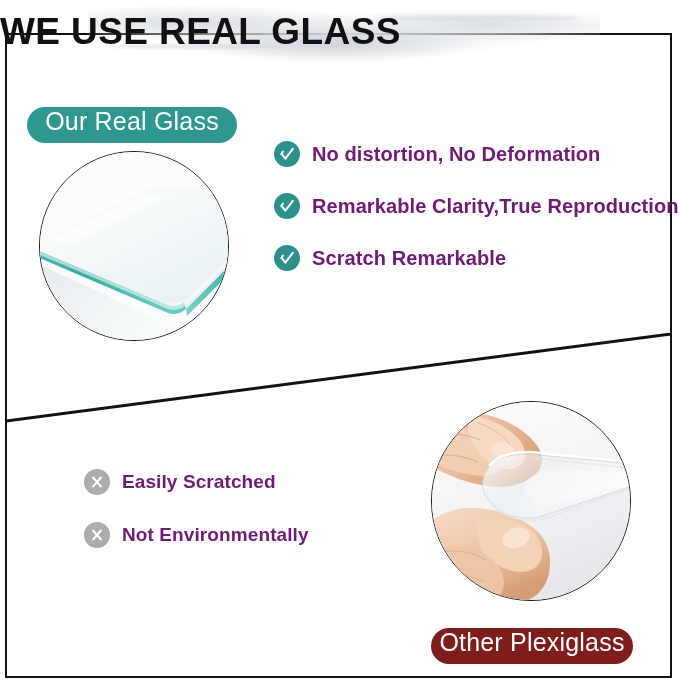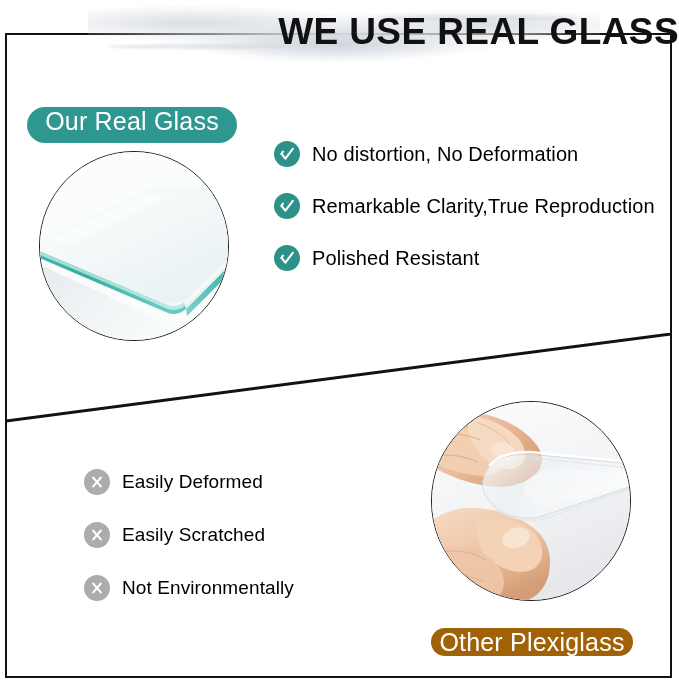--- a/index.html
+++ b/index.html
@@ -75,21 +75,21 @@
     width: 40%;
     height: 6px;
     border-radius: 50%;
     filter: blur(1.4px);
   }
   .headline-title {
     position: absolute;
     left: 0;
     top: 8px;
     width: 679px;
-    text-align: right;
+    text-align: left;
     font-size: 37px;
     font-weight: bold;
     letter-spacing: 0.4px;
     color: #111111;
     line-height: 48px;
     white-space: nowrap;
   }
 
   
   .divider {
@@ -120,22 +120,22 @@
     left: 27px;
     top: 107px;
     width: 210px;
     height: 36px;
     background: #2e9890;
   }
   .pill-other {
     left: 431px;
     top: 628px;
     width: 202px;
-    height: 28px;
-    background: #a16207;
+    height: 36px;
+    background: #7f1d1d;
   }
 
   
   .photo-circle {
     position: absolute;
     border-radius: 50%;
     overflow: hidden;
     border: 1.5px solid #1b1b1b;
     box-sizing: border-box;
     z-index: 3;
@@ -189,23 +189,24 @@
     align-items: center;
     justify-content: center;
     margin-right: 12px;
   }
   .bullet-check { background: #2b9189; }
   .bullet-x     { background: #acacac; }
   .bullet-icon svg { display: block; }
 
   .item-text {
     font-size: 20px;
-    color: #000000;
+    color: #701a75;
     letter-spacing: 0.1px;
     white-space: nowrap;
+    font-weight: bold;
   }
   .list-cons .item-text { font-size: 19px; }
 </style>
 </head>
 <body>
 
 <div id="infographic">
 
   <div class="frame"></div>
 
@@ -286,33 +287,25 @@
       </span>
       <span class="item-text">Remarkable Clarity,True Reproduction</span>
     </div>
     <div class="list-item">
       <span class="bullet-icon bullet-check">
         <svg width="20" height="20" viewBox="0 0 20 20">
           <path d="M4.5 9.8 L8.4 14.6 L15.8 4.8" fill="none" stroke="#ffffff" stroke-width="2.1" stroke-linecap="round" stroke-linejoin="round"></path>
           <path d="M4.5 9.8 L5.9 7.6" fill="none" stroke="#ffffff" stroke-width="2.1" stroke-linecap="round"></path>
         </svg>
       </span>
-      <span class="item-text">Polished Resistant</span>
+      <span class="item-text">Scratch Remarkable</span>
     </div>
   </div>
 
   <div class="list list-cons">
-    <div class="list-item">
-      <span class="bullet-icon bullet-x">
-        <svg width="20" height="20" viewBox="0 0 20 20">
-          <path d="M6.2 5.6 L13.8 14.4 M13.8 5.6 L6.2 14.4" fill="none" stroke="#ffffff" stroke-width="2.2" stroke-linecap="round"></path>
-        </svg>
-      </span>
-      <span class="item-text">Easily Deformed</span>
-    </div>
     <div class="list-item">
       <span class="bullet-icon bullet-x">
         <svg width="20" height="20" viewBox="0 0 20 20">
           <path d="M6.2 5.6 L13.8 14.4 M13.8 5.6 L6.2 14.4" fill="none" stroke="#ffffff" stroke-width="2.2" stroke-linecap="round"></path>
         </svg>
       </span>
       <span class="item-text">Easily Scratched</span>
     </div>
     <div class="list-item">
       <span class="bullet-icon bullet-x">

